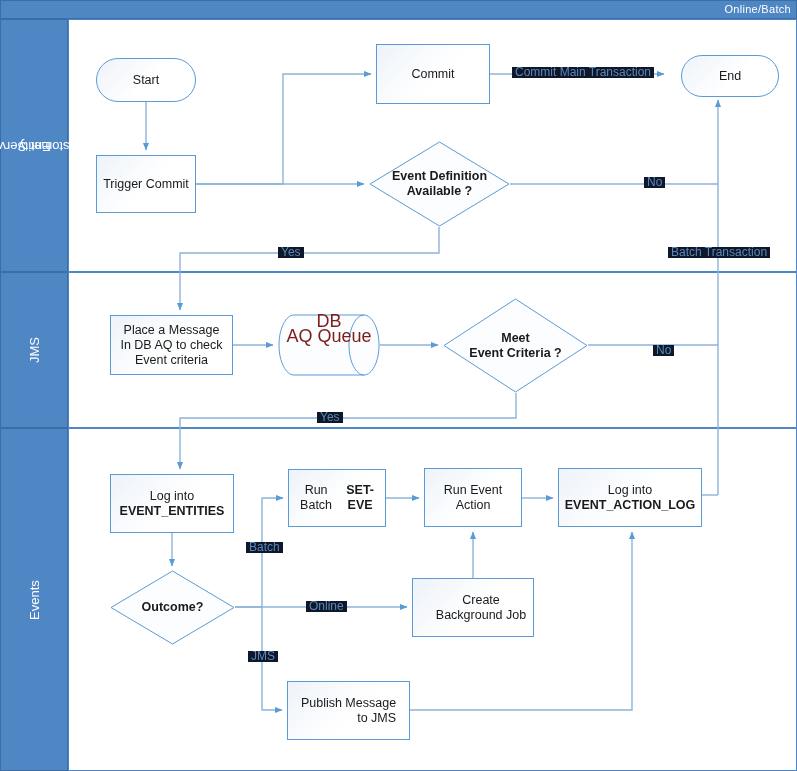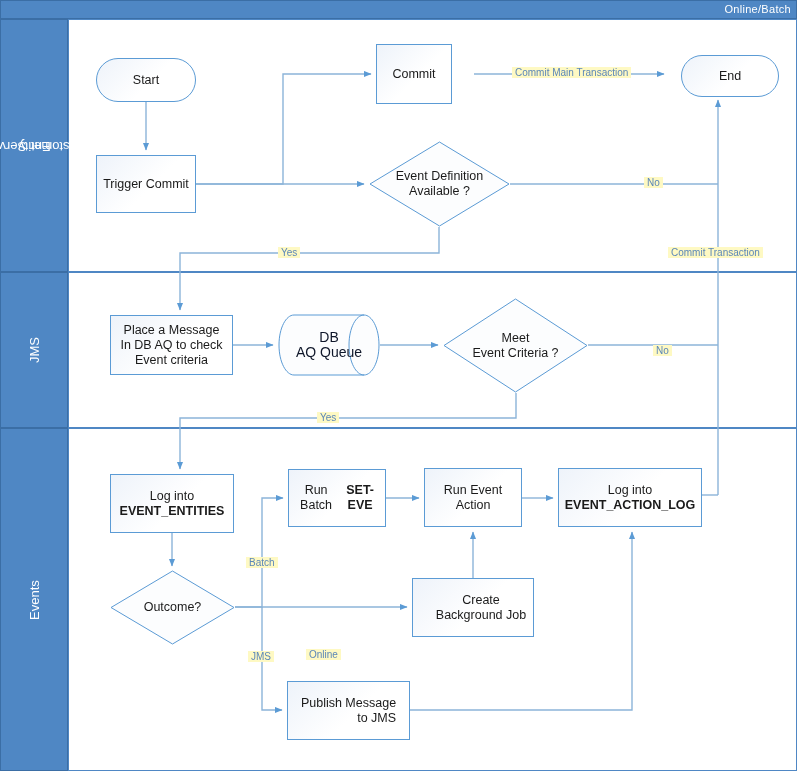--- a/index.html
+++ b/index.html
@@ -37,41 +37,41 @@
   .node{
     position:absolute;box-sizing:border-box;
     border:1px solid #5b9bd5;
     background:linear-gradient(135deg,#eef3fa 0%,#ffffff 55%,#ffffff 100%);
     display:flex;align-items:center;justify-content:center;text-align:center;
     color:#1a1a1a;font-size:12.5px;line-height:15px;padding:2px 4px;
   }
   .node.term{border-radius:22px;}
   .node .b{font-weight:bold;}
 
-  .diamond{position:absolute;}
+  .diamond{position:absolute;font-weight:bold;}
   .diamond svg{position:absolute;left:0;top:0;}
   .diamond .dtext{
     position:absolute;left:0;top:0;width:100%;height:100%;
     display:flex;align-items:center;justify-content:center;text-align:center;
     font-size:12.5px;line-height:15px;color:#1a1a1a;
   }
 
   .cyl{position:absolute;}
   .cyl svg{position:absolute;left:0;top:0;}
   .cyl .ctext{
     position:absolute;left:0;top:0;width:100%;height:100%;
-    display:flex;align-items:center;justify-content:center;text-align:center;
-    font-size:14px;line-height:15px;color:#0f172a;
+    display:flex;justify-content:center;text-align:center;
+    font-size:18px;line-height:15px;color:#7f1d1d;
   }
 
   
   #wires{position:absolute;left:0;top:0;width:797px;height:771px;pointer-events:none;}
   .edge-label{
-    position:absolute;color:#5b87b8;font-size:10px;line-height:11px;
-    background:#fef9c3;padding:0 3px;white-space:nowrap;
+    position:absolute;color:#5b87b8;font-size:12px;line-height:11px;
+    background:#0f172a;padding:0 3px;white-space:nowrap;
   }
 </style>
 </head>
 <body>
 
 <div id="canvas">
 
   <div class="pool-header"></div>
   <div class="pool-title">Online/Batch</div>
 
@@ -134,36 +134,36 @@
 
       <path d="M473,578 L473,532" marker-end="url(#ah)"></path>
 
       <path d="M410,710 L632,710 L632,532" marker-end="url(#ah)"></path>
     </g>
   </svg>
 
   <div class="edge-label" style="left:512px;top:67px;">Commit Main Transaction</div>
   <div class="edge-label" style="left:644px;top:177px;">No</div>
   <div class="edge-label" style="left:278px;top:247px;">Yes</div>
-  <div class="edge-label" style="left:668px;top:247px;">Commit Transaction</div>
+  <div class="edge-label" style="left:668px;top:247px;">Batch Transaction</div>
   <div class="edge-label" style="left:653px;top:345px;">No</div>
   <div class="edge-label" style="left:317px;top:412px;">Yes</div>
-  <div class="edge-label" style="left:246px;top:557px;">Batch</div>
-  <div class="edge-label" style="left:306px;top:601px;margin-top:48px;">Online</div>
+  <div class="edge-label" style="left:246px;top:542px;">Batch</div>
+  <div class="edge-label" style="left:306px;top:601px;">Online</div>
   <div class="edge-label" style="left:248px;top:651px;">JMS</div>
 
   <div class="node term" style="left:96px;top:58px;width:100px;height:44px;">
     <span>Start</span>
   </div>
 
   <div class="node" style="left:96px;top:155px;width:100px;height:58px;">
     <span>Trigger Commit</span>
   </div>
 
-  <div class="node" style="left:376px;top:44px;width:76px;height:60px;">
+  <div class="node" style="left:376px;top:44px;width:114px;height:60px;">
     <span>Commit</span>
   </div>
 
   <div class="node term" style="left:681px;top:55px;width:98px;height:42px;">
     <span>End</span>
   </div>
 
   <div class="diamond" style="left:369px;top:141px;width:141px;height:86px;">
     <svg width="141" height="86" viewBox="0 0 141 86">
       <polygon points="70.5,1 140,43 70.5,85 1,43" fill="#fcfdfe" stroke="#5b9bd5" stroke-width="1"></polygon>

